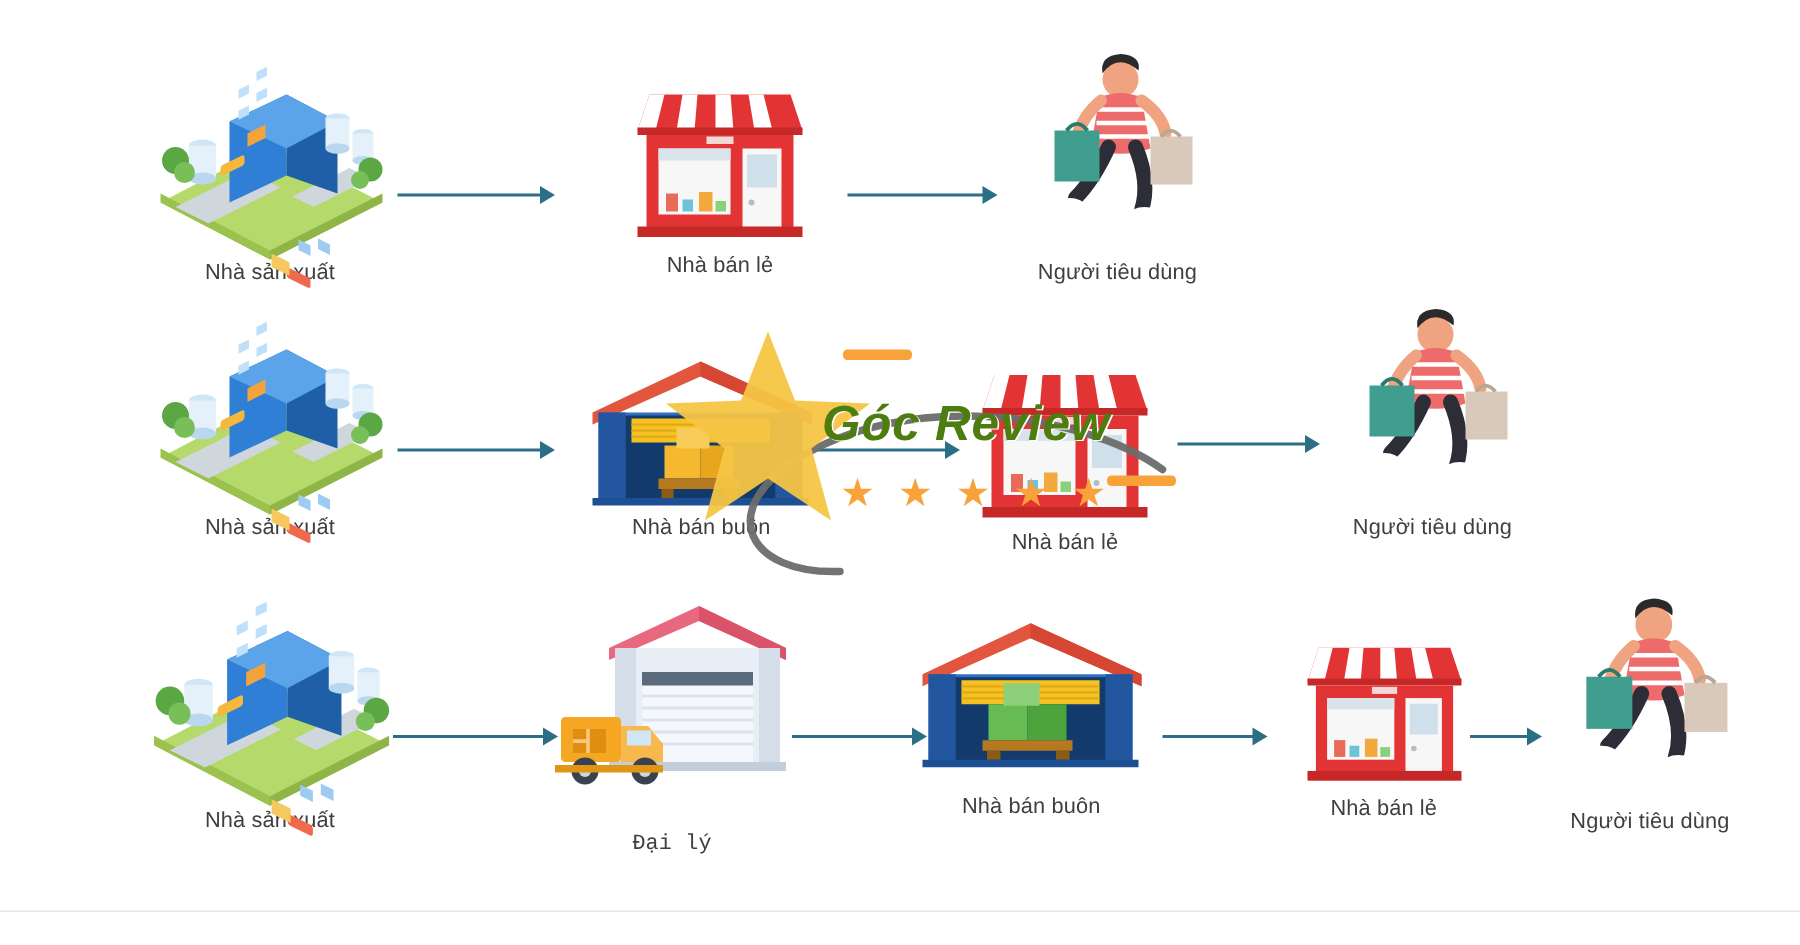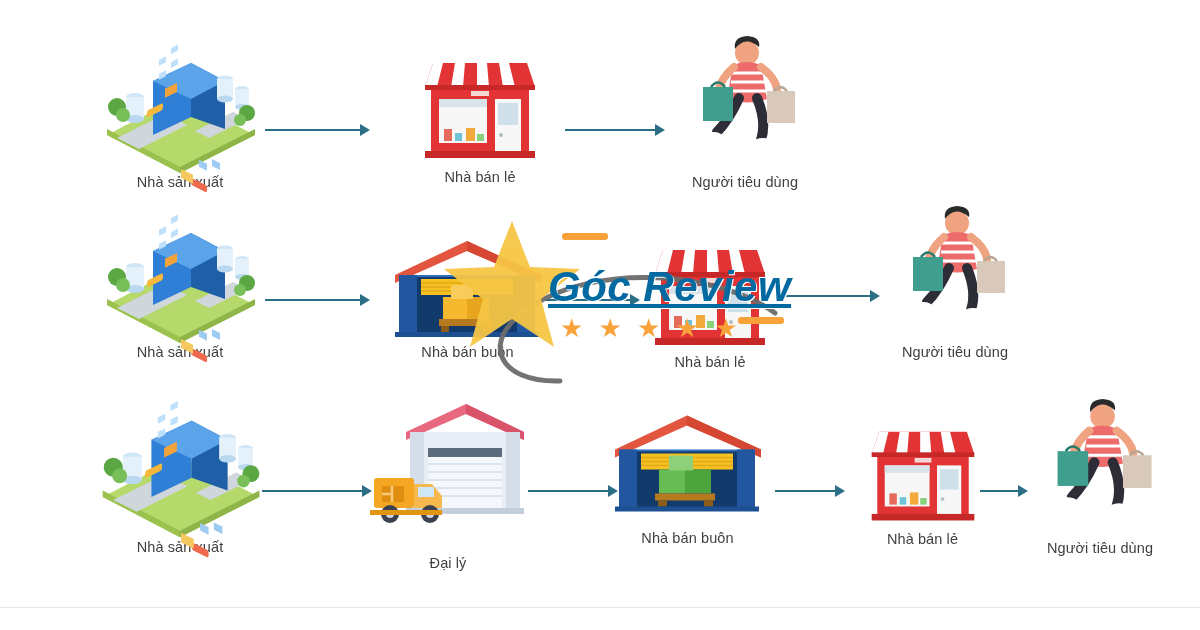--- a/index.html
+++ b/index.html
@@ -71,28 +71,27 @@
     left: 420px;
     top: 225px;
     width: 380px;
     height: 165px;
     pointer-events: none;
   }
   .wm-text {
     position: absolute;
     left: 128px;
     top: 38px;
-    font-size: 42px;
+    font-size: 33px;
     font-weight: bold;
     font-style: italic;
-    color: #0369a1;
+    color: #4d7c0f;
     text-shadow: 1px 1px 0 #ffffff;
     letter-spacing: 0.5px;
     white-space: nowrap;
-    text-decoration: underline;
   }
   .wm-dash {
     position: absolute;
     background: #f9a23a;
     height: 7px;
     border-radius: 3px;
   }
   .wm-dash.d1 { left: 142px; top: 8px; width: 46px; }
   .wm-dash.d2 { left: 318px; top: 92px; width: 46px; }
   .wm-swoosh {
@@ -418,21 +417,21 @@
       </svg>
     </div>
     <div class="caption">Nhà sản xuất</div>
   </div>
 
   <div class="arrow" style="left:262px; top:485px; width:110px;">
     <div class="shaft"></div>
       <div class="head"></div>
   </div>
 
-  <div class="node" style="left:358px; top:392px; width:180px;">
+  <div class="node" style="left:358px; top:392px; width:180px;font-family:Liberation Mono, monospace;">
     <div class="art" style="width:165px;height:155px;">
       <svg viewBox="0 0 165 155" width="165" height="155">
 
         <polygon points="40,40 100,12 158,40 158,48 100,22 40,48" fill="#e8697f"></polygon>
         <polygon points="100,12 158,40 158,48 100,22" fill="#d9536b"></polygon>
 
         <rect x="44" y="40" width="110" height="78" fill="#e8eef6"></rect>
         <rect x="44" y="40" width="14" height="78" fill="#d4dde8"></rect>
         <rect x="140" y="40" width="14" height="78" fill="#d4dde8"></rect>
 

